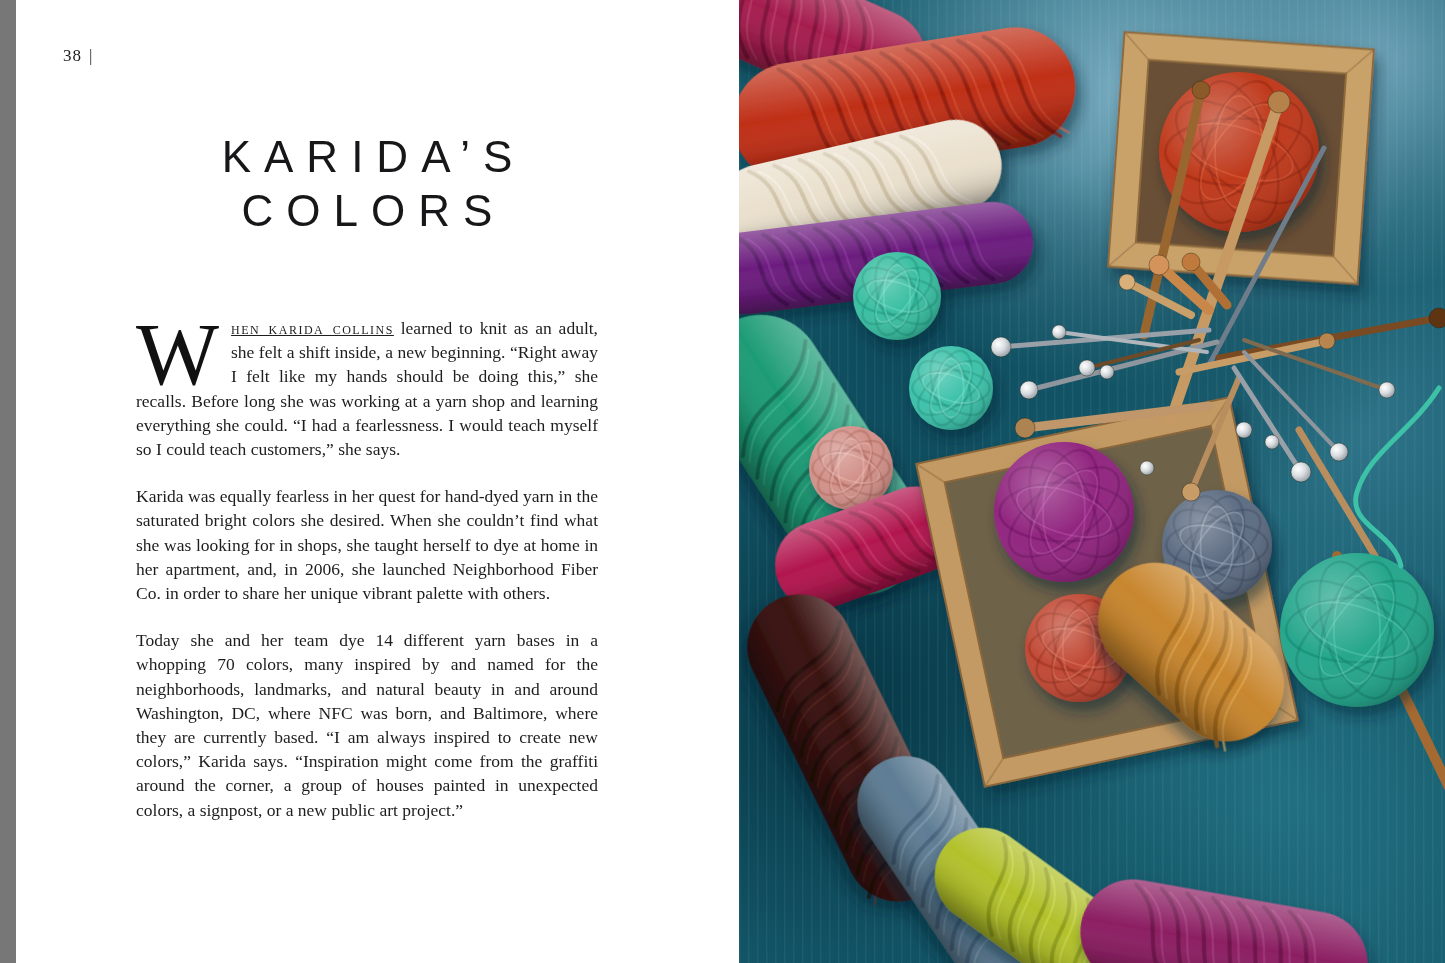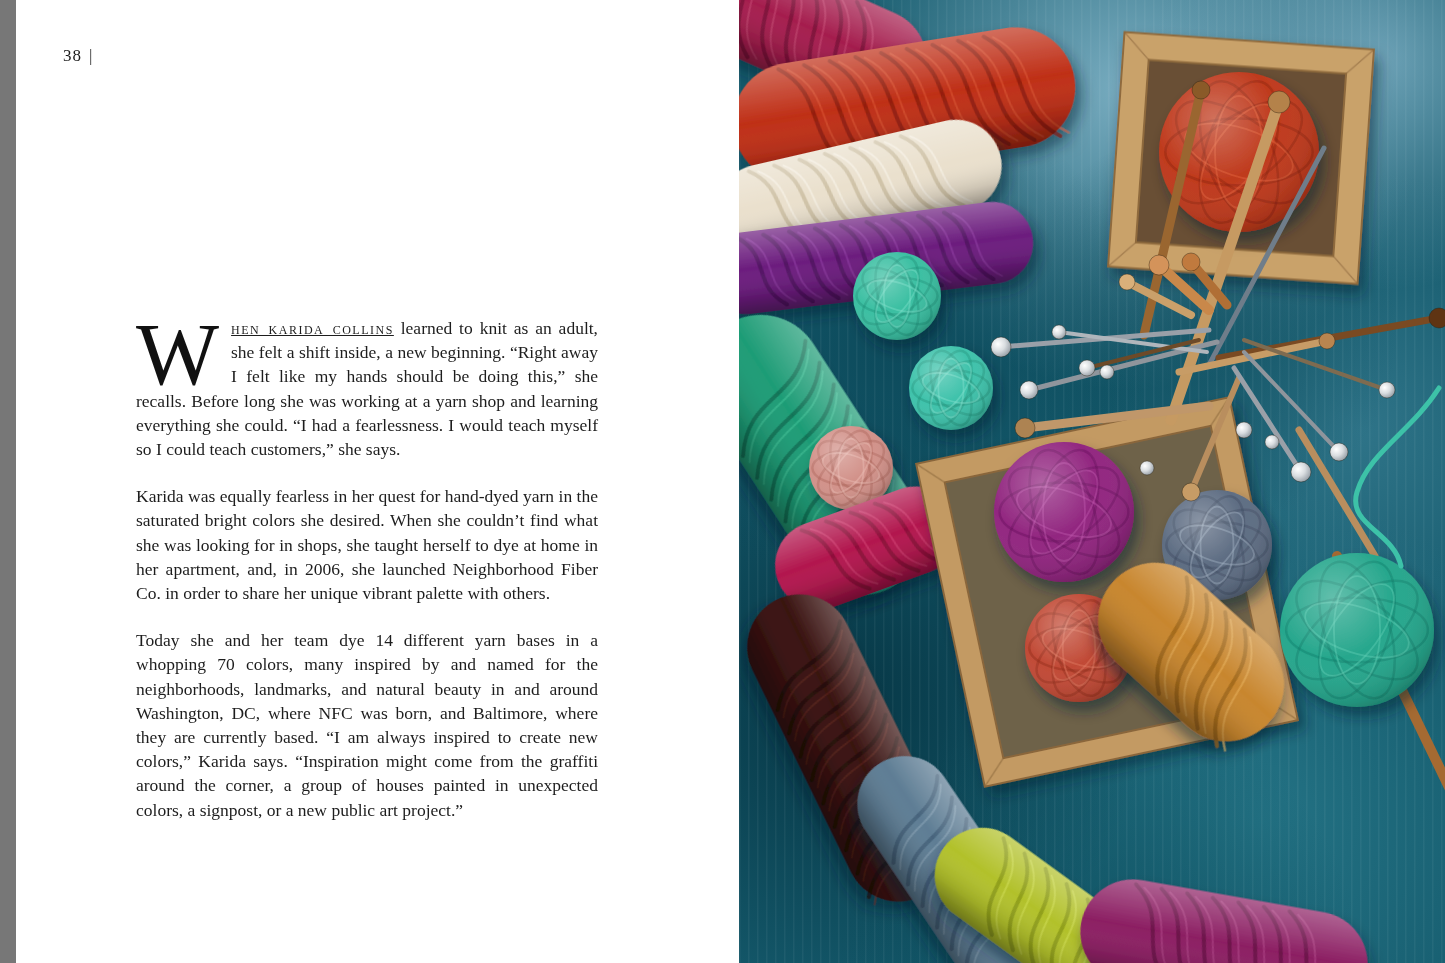--- a/index.html
+++ b/index.html
@@ -21,20 +21,24 @@
   .page-right svg{display:block;width:722px;height:963px;}
 </style>
 </head>
 <body>
 
 <div class="spread">
   <div class="folio">
     <span class="num">38</span><span class="bar">|</span>
   </div>
 
+  <h1 class="title">
+    <span class="tline">KARIDA’S</span>
+    <span class="tline">COLORS</span>
+  </h1>
 
   <div class="bodycol">
     <p><span class="dropcap">W</span><span class="smallcaps">hen karida collins</span><span> learned to knit as an adult, she felt a shift inside, a new beginning. “Right away I felt like my hands should be doing this,” she recalls. Before long she was working at a yarn shop and learning everything she could. “I had a fearlessness. I would teach myself so I could teach customers,” she says.</span></p>
     <p>Karida was equally fearless in her quest for hand-dyed yarn in the saturated bright colors she desired. When she couldn’t find what she was looking for in shops, she taught herself to dye at home in her apartment, and, in 2006, she launched Neighborhood Fiber Co. in order to share her unique vibrant palette with others.</p>
     <p>Today she and her team dye 14 different yarn bases in a whopping 70 colors, many inspired by and named for the neighborhoods, landmarks, and natural beauty in and around Washington, DC, where NFC was born, and Baltimore, where they are currently based. “I am always inspired to create new colors,” Karida says. “Inspiration might come from the graffiti around the corner, a group of houses painted in unexpected colors, a signpost, or a new public art project.”</p>
   </div>
 
   <div class="page-right">
     <svg viewBox="0 0 722 963" preserveAspectRatio="none">
         <defs>

